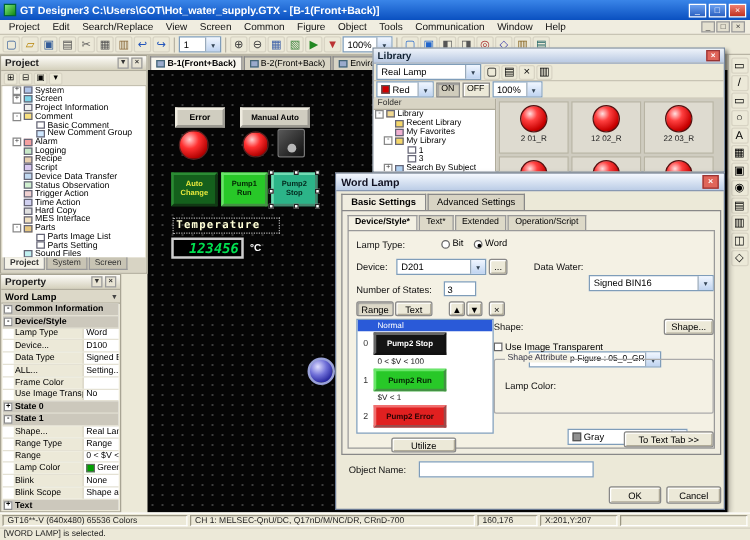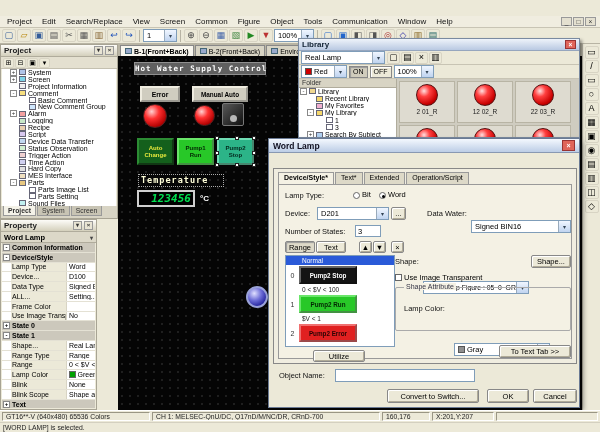--- a/index.html
+++ b/index.html
@@ -162,20 +162,29 @@
   .statusbar{left:0;top:410px;width:600px;height:22px;background:#ece9d8;border-top:1px solid #fff;}
   .st-row1{display:flex;gap:2px;padding:1px 2px;height:11px;}
   .pane{border:1px solid;border-color:#9a9684 #fff #fff #9a9684;font-size:6.8px;padding:0 3px;line-height:8px;white-space:nowrap;overflow:hidden;color:#222;}
   .st-row2{height:11px;padding:0 3px;font-size:6.8px;line-height:10px;color:#222;border-top:1px solid #d4d0c0;}
 </style>
 </head>
 <body>
 
 <div class="app">
 
+  <div class="abs titlebar">
+    <span class="app-icon"></span>
+    <span class="title-text">GT Designer3 C:\Users\GOT\Hot_water_supply.GTX - [B-1(Front+Back)]</span>
+    <span class="win-btns">
+      <span class="wbtn">_</span>
+      <span class="wbtn">□</span>
+      <span class="wbtn close">×</span>
+    </span>
+  </div>
 
   <div class="abs menubar">
 
   <span class="menu-item">Project</span>
       <span class="menu-item">Edit</span>
       <span class="menu-item">Search/Replace</span>
       <span class="menu-item">View</span>
       <span class="menu-item">Screen</span>
       <span class="menu-item">Common</span>
       <span class="menu-item">Figure</span>
@@ -333,21 +342,20 @@
         <span>B-2(Front+Back)</span>
       </span>
 
       <span class="dtab">
         <span class="dticon"></span>
         <span>Environmental Se...</span>
       </span>
     </div>
 
   <div class="abs canvas">
-    <div class="abs hmi-title">Hot Water Supply Control</div>
     <div class="abs gbtn err-btn">Error</div>
     <div class="abs lampr lamp1"></div>
     <div class="abs gbtn man-btn">Manual Auto</div>
     <div class="abs lampr lamp2"></div>
     <div class="abs switch"></div>
     <div class="abs cbtn auto-btn">Auto Change</div>
     <div class="abs cbtn pump1-btn">Pump1 Run</div>
     <div class="abs cbtn pump2-btn">
       <span>Pump2 Stop</span>
       <span class="handle h1"></span>
@@ -812,20 +820,25 @@
           </div>
         </div>
     </div>
   </div>
 
   <div class="abs dialog">
     <div class="dlg-title">
       <span>Word Lamp</span>
       <span class="xbox">×</span>
     </div>
+    <div class="tabs-row">
+
+    <span class="tab active">Basic Settings</span>
+        <span class="tab">Advanced Settings</span>
+      </div>
     <div class="dlg-page">
       <div class="subtabs">
 
       <span class="subtab active">Device/Style*</span>
           <span class="subtab">Text*</span>
           <span class="subtab">Extended</span>
           <span class="subtab">Operation/Script</span>
         </div>
       <div class="subpage">
         <span class="lbl" style="left:6px;top:6px;text-align:center;">Lamp Type:</span>
@@ -901,21 +914,20 @@
           <span class="combo abs" style="left:58px;top:14px;width:96px;height:13px;margin-top:41px;">
               <span class="sw sw-gray"></span>
               <span>Gray</span>
             </span>
         </div>
         <span class="xbtn abs" style="left:220px;top:160px;width:72px;height:13px;">To Text Tab &gt;&gt;</span>
       </div>
     </div>
     <span class="lbl" style="left:10px;top:232px;">Object Name:</span>
     <span class="sunken abs" style="left:66px;top:230px;width:140px;height:13px;"></span>
-    <span class="xbtn abs" style="left:118px;top:250px;width:92px;height:14px;">Convert to Switch...</span>
     <span class="xbtn abs" style="left:218px;top:250px;width:42px;height:14px;">OK</span>
     <span class="xbtn abs" style="left:264px;top:250px;width:44px;height:14px;">Cancel</span>
   </div>
 
   <div class="abs statusbar">
     <div class="st-row1">
       <span class="pane" style="width:148px;">GT16**-V (640x480) 65536 Colors</span>
       <span class="pane" style="width:228px;">CH 1: MELSEC-QnU/DC, Q17nD/M/NC/DR, CRnD-700</span>
       <span class="pane" style="width:48px;">160,176</span>
       <span class="pane" style="width:62px;">X:201,Y:207</span>

